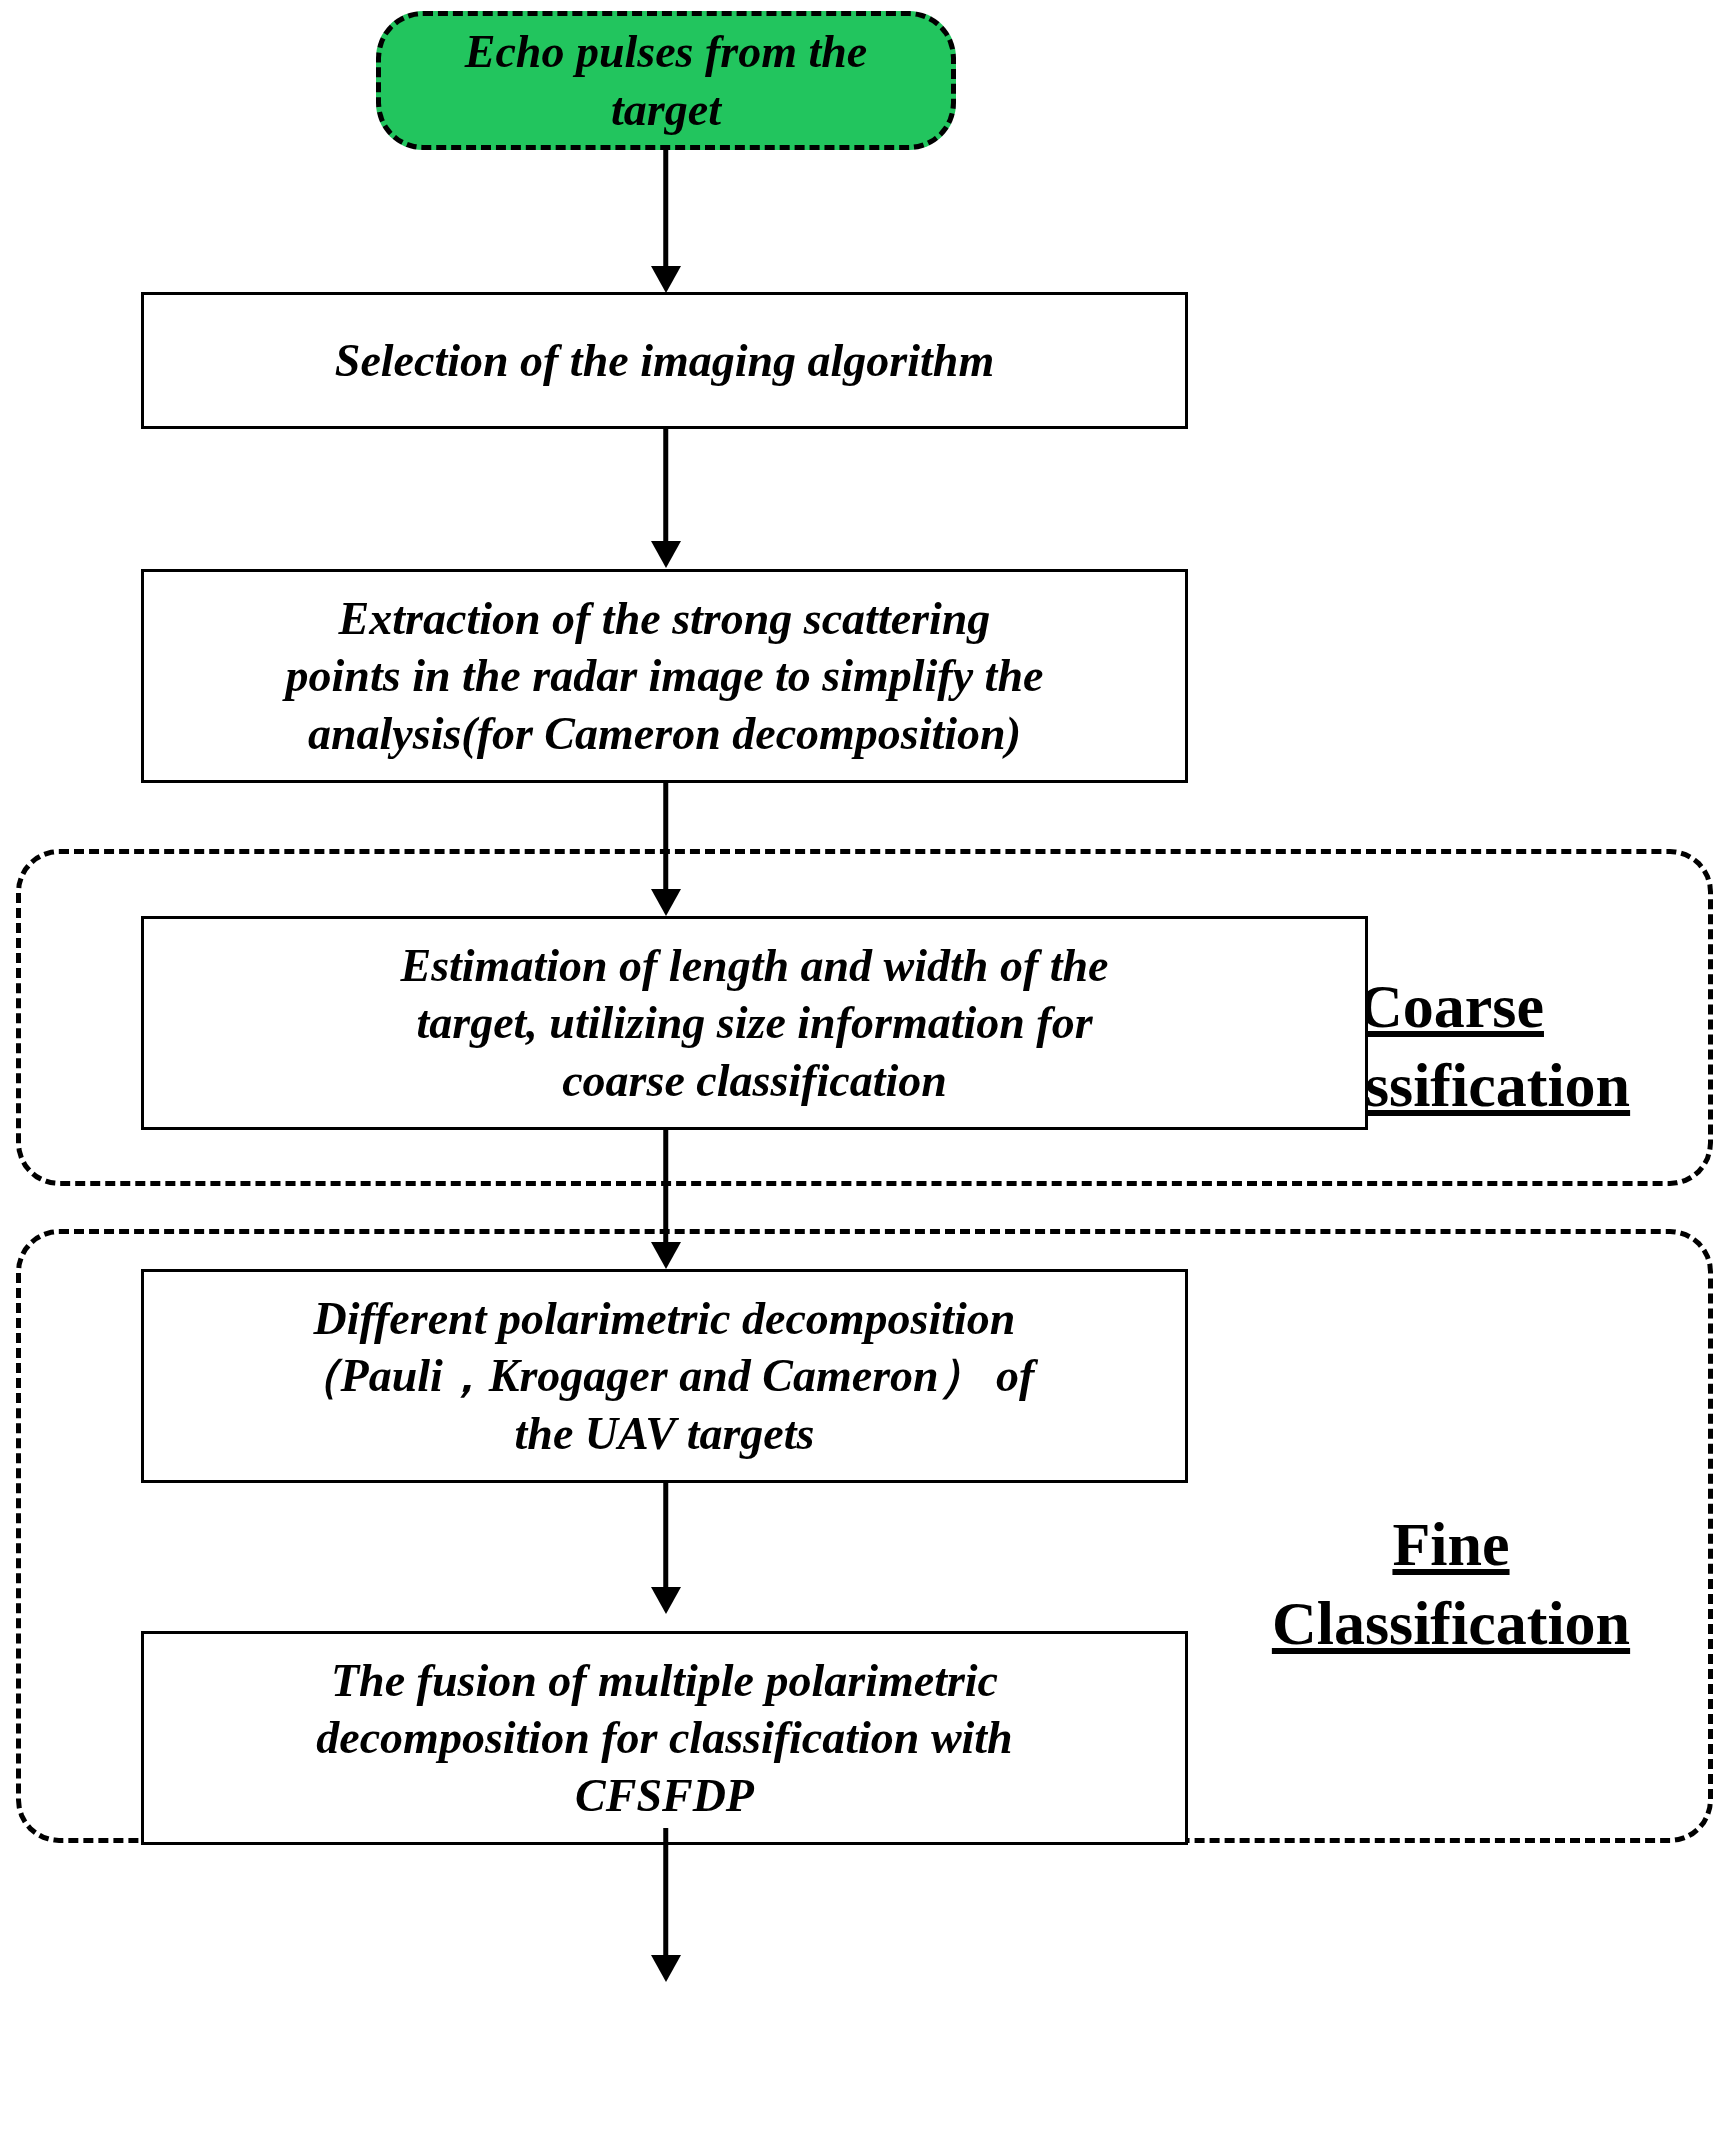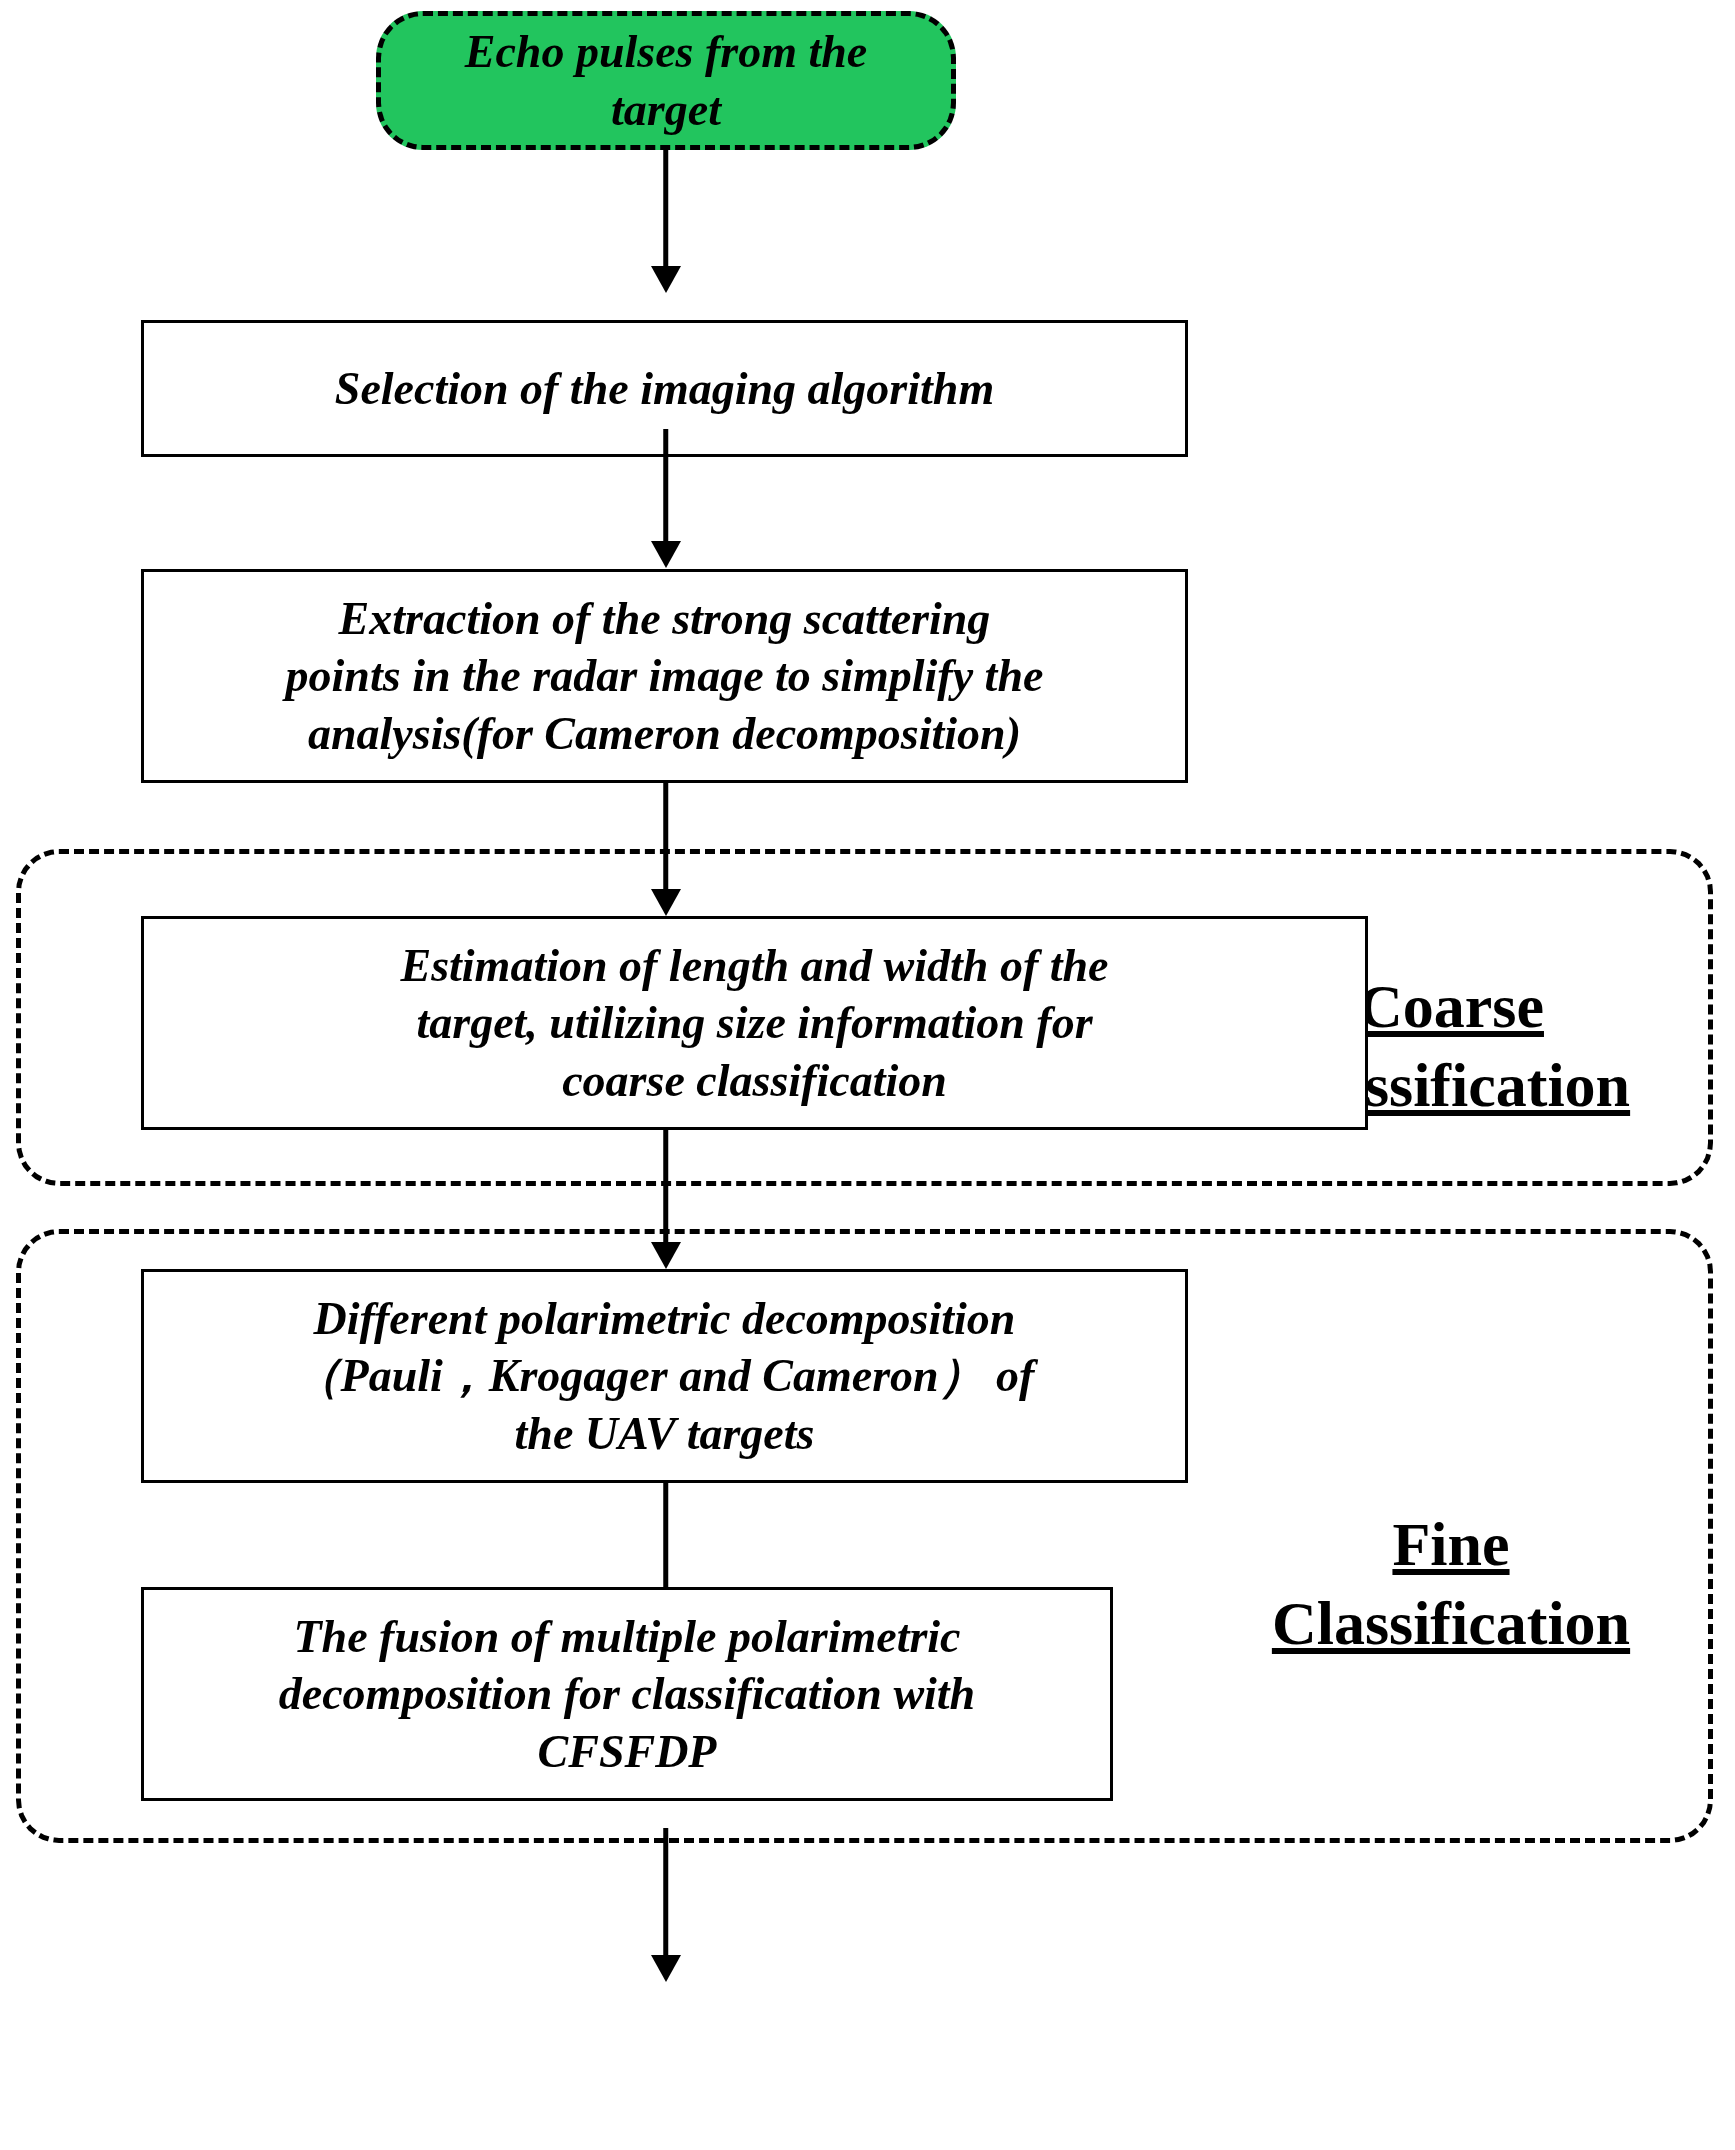--- a/index.html
+++ b/index.html
@@ -117,21 +117,21 @@
   <div class="terminator" style="left:376px; top:11px; width:580px; height:139px;">
     <div class="node-text">Echo pulses from the
 target</div>
   </div>
 
   <div class="arrow" style="left:650px; top:150px; width:31.5px; height:143px;">
     <div class="shaft" style="height:116px;"></div>
     <div class="head"></div>
   </div>
 
-  <div class="process" style="left:141px; top:292px; width:1047px; height:137px;margin-top:28px;">
+  <div class="process" style="left:141px; top:292px; width:1047px; height:137px;">
     <div class="node-text">Selection of the imaging algorithm</div>
   </div>
 
   <div class="arrow" style="left:650px; top:429px; width:31.5px; height:139px;">
     <div class="shaft" style="height:113px;"></div>
     <div class="head"></div>
   </div>
 
   <div class="process" style="left:141px; top:569px; width:1047px; height:214px;justify-content:center;">
     <div class="node-text">Extraction of the strong scattering
@@ -159,21 +159,21 @@
     <div class="node-text">Different polarimetric decomposition
 （Pauli，Krogager and Cameron） of
 the UAV targets</div>
   </div>
 
   <div class="arrow" style="left:650px; top:1483px; width:31.5px; height:131px;">
     <div class="shaft" style="height:104px;"></div>
     <div class="head"></div>
   </div>
 
-  <div class="process" style="left:141px; top:1587px; width:972px; height:214px;">
+  <div class="process" style="left:141px; top:1631px; width:1047px; height:214px;">
     <div class="node-text">The fusion of multiple polarimetric
 decomposition  for classification with
 CFSFDP</div>
   </div>
 
   <div class="arrow" style="left:650px; top:1828px; width:31.5px; height:154px;">
     <div class="shaft" style="height:127px;"></div>
     <div class="head"></div>
   </div>
 

